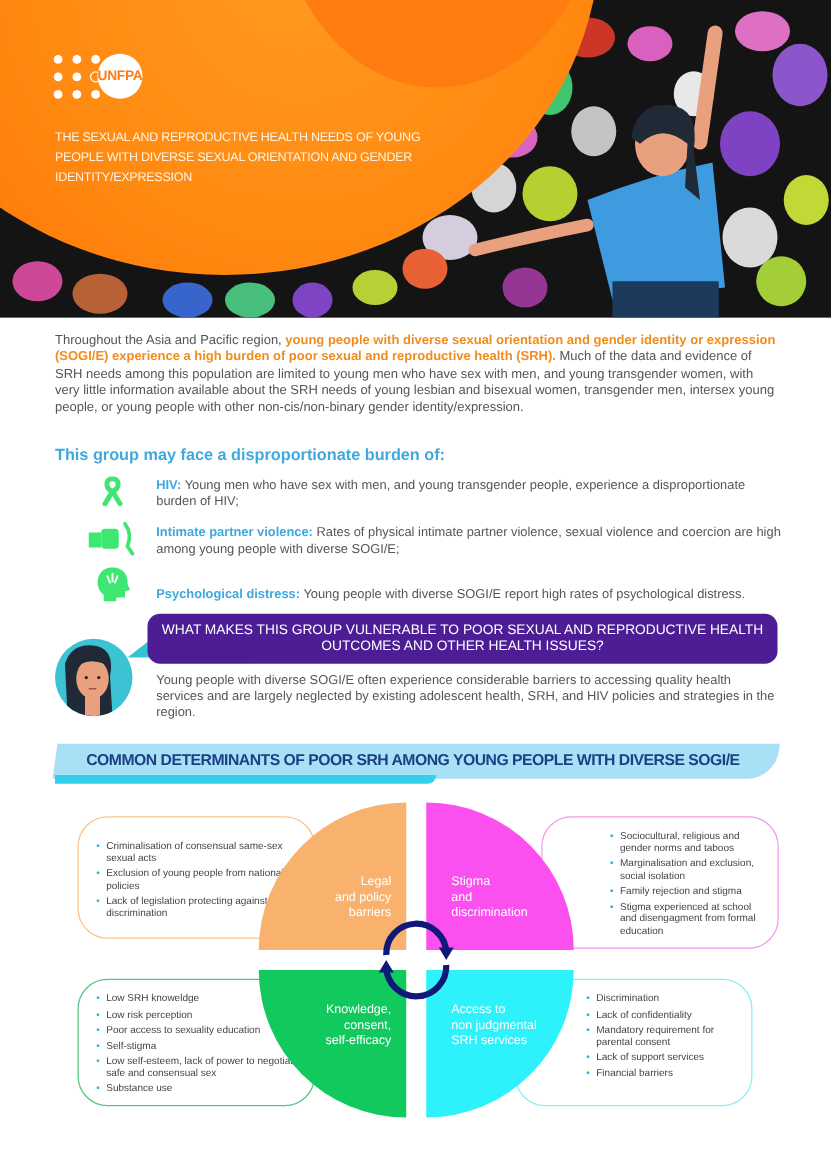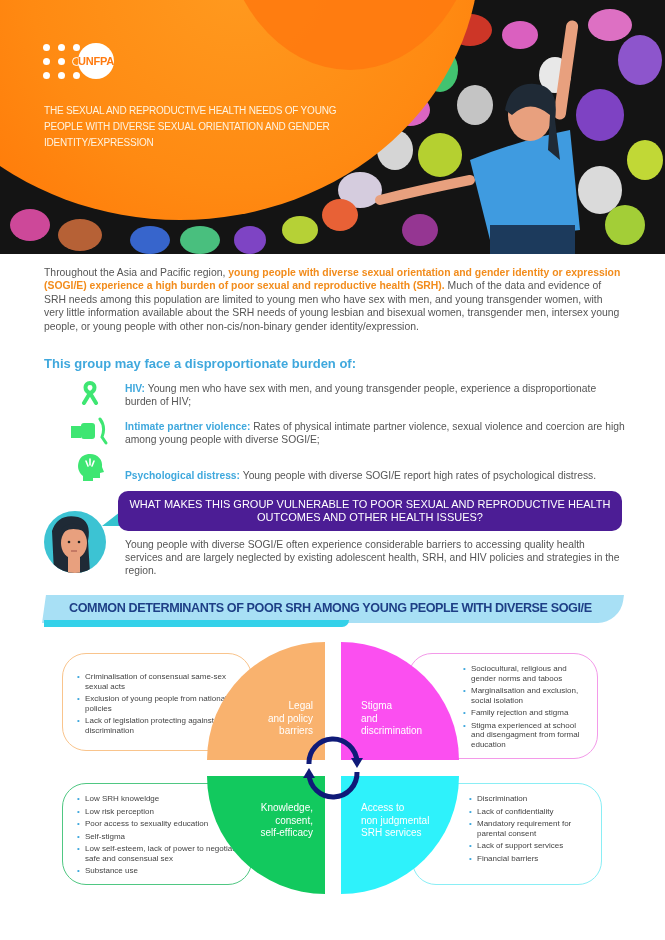--- a/index.html
+++ b/index.html
@@ -166,21 +166,21 @@
 <div class="det-strip"></div>
 <div class="det-title">COMMON DETERMINANTS OF POOR SRH AMONG YOUNG PEOPLE WITH DIVERSE SOGI/E</div>
 
 <div class="box" style="left:62px; top:653px; width:190px; height:98px; border:1.3px solid #f9c48c; padding-left:14px; padding-top:18px;">
   <ul>
     <li>Criminalisation of consensual same-sex sexual acts</li>
     <li>Exclusion of young people from national policies</li>
     <li>Lack of legislation protecting against discrimination</li>
   </ul>
 </div>
-<div class="box" style="left:408px; top:653px; width:190px; height:106px; border:1.3px solid #f39ae9; padding-left:56px; padding-top:10px; width:190px;">
+<div class="box" style="left:433px; top:653px; width:190px; height:106px; border:1.3px solid #f39ae9; padding-left:56px; padding-top:10px; width:190px;">
   <ul style="margin-left:-2px;">
     <li>Sociocultural, religious and gender norms and taboos</li>
     <li>Marginalisation and exclusion, social isolation</li>
     <li>Family rejection and stigma</li>
     <li>Stigma experienced at school and disengagment from formal education</li>
   </ul>
 </div>
 <div class="box" style="left:62px; top:783px; width:190px; height:102px; border:1.3px solid #4fc782; padding-left:14px; padding-top:10px;">
   <ul>
     <li>Low SRH knoweldge</li>

